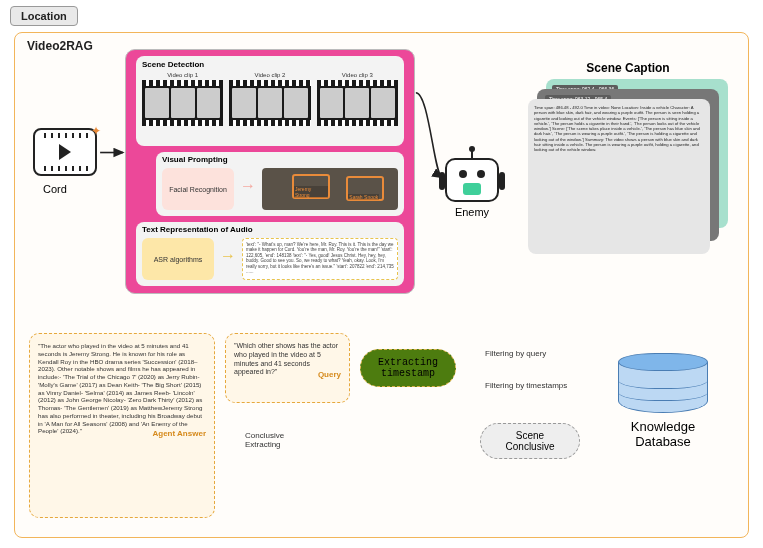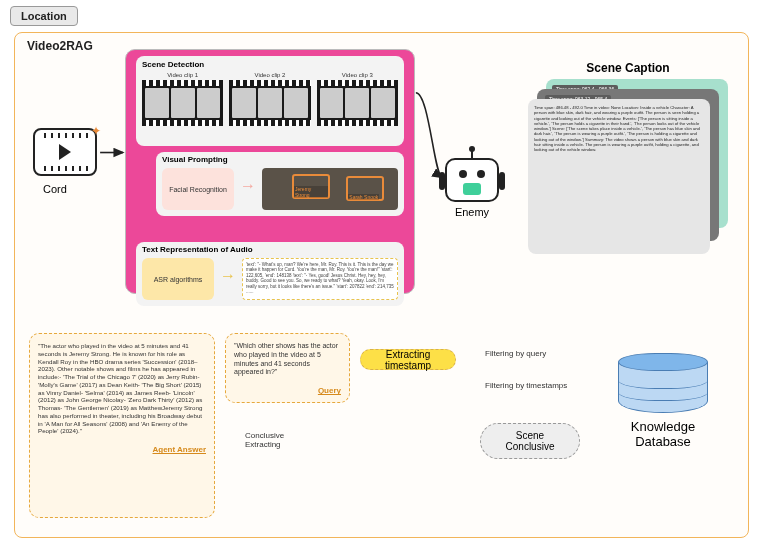--- a/index.html
+++ b/index.html
@@ -92,21 +92,21 @@
   }
   .face-bb { position:absolute; border:2px solid #e98b3a; border-radius:3px; }
   .face-bb.a { left:22%; top:15%; width:28%; height:60%; }
   .face-bb.b { left:62%; top:18%; width:28%; height:60%; }
   .face-lbl { position:absolute; bottom:-1px; left:0; font-size:5px; color:#e98b3a; background:rgba(0,0,0,0.2); padding:0 1px; }
 
   .text-audio {
     position:absolute;
     top:172px; left:10px; right:10px; height:64px;
     background:#f3f3f3; border-radius:8px; padding:4px 6px;
-    display:flex; align-items:center; gap:6px;margin-top:20px;
+    display:flex; align-items:center; gap:6px;
   }
   .text-audio .hdr { position:absolute; top:3px; left:6px; font-size:8px; font-weight:bold; }
   .asr-box {
     margin-top:10px;
     width:72px; height:42px; background:#fde7a8; border-radius:6px;
     display:flex; align-items:center; justify-content:center;
     font-size:7px; text-align:center; color:#333;
   }
   .ta-arrow { color:#e8c34f; font-size:16px; }
   .asr-out {
@@ -171,35 +171,35 @@
   .cyl .body { position:absolute; top:9px; bottom:0; left:0; right:0; background:#bcd8f3; border:1px solid #4a7db3; border-top:none; border-radius:0 0 45px 45px/0 0 12px 12px;}
   .cyl .ring { position:absolute; left:0; right:0; height:18px; border-radius:50%/60%; border-bottom:1px solid #4a7db3;}
   .cyl .r1{ top:18px;} .cyl .r2{ top:30px;}
   .kdb-label { font-size:13px; margin-top:6px; }
 
   .node {
     position:absolute; border:1.5px dashed #888; border-radius:20px;
     display:flex; align-items:center; justify-content:center;
     font-size:10px; text-align:center; padding:4px 10px;
   }
-  .node.extract { top:316px; left:345px; width:96px; height:21px; background:#fde047; border-color:#d9b14a; }
+  .node.extract { top:316px; left:345px; width:96px; height:38px; background:#4d7c0f; border-color:#d9b14a;font-family:Liberation Mono, monospace; }
   .node.scenedesc { top:390px; left:465px; width:100px; height:36px; background:#eee; border-color:#999; }
   .node.dnc { top:382px; left:310px; width:126px; height:50px; background:#b7ebe8; border-color:#3aa6a0; font-weight:bold; font-size:12px; gap:6px;}
   .dnc-loop { width:36px; height:20px; border:2px dashed #2a8f89; border-radius:10px; position:relative;}
   .dnc-loop::before,.dnc-loop::after{content:"";position:absolute;width:0;height:0;}
   .dnc-loop::before{top:-4px;left:6px;border-left:5px solid #2a8f89;border-top:3px solid transparent;border-bottom:3px solid transparent;}
   .dnc-loop::after{bottom:-4px;right:6px;border-right:5px solid #2a8f89;border-top:3px solid transparent;border-bottom:3px solid transparent;}
 
   .textbox {
     position:absolute; border:1.5px dashed #e6a83c; border-radius:10px;
     background:#fff7e8; padding:8px; font-size:7px; color:#333; line-height:1.25;
   }
   .textbox.query { top:300px; left:210px; width:125px; height:70px; }
   .textbox.answer { top:300px; left:14px; width:186px; height:185px; font-size:6.2px;}
-  .tb-tag { color:#d68a1c; font-weight:bold; font-size:8px; float:right; margin-top:18px;text-decoration:underline;}
+  .tb-tag { color:#d68a1c; font-weight:bold; font-size:8px; float:right; margin-top:2px;}
 
   .arrow-lbl { position:absolute; font-size:8px; color:#333; }
   .retr { top:316px; left:470px; }
   .filt { top:348px; left:470px; }
   .conc { top:398px; left:230px; width:50px;}
 
   svg.arrows { position:absolute; top:0; left:0; width:100%; height:100%; pointer-events:none; }
 </style>
 </head>
 <body>

